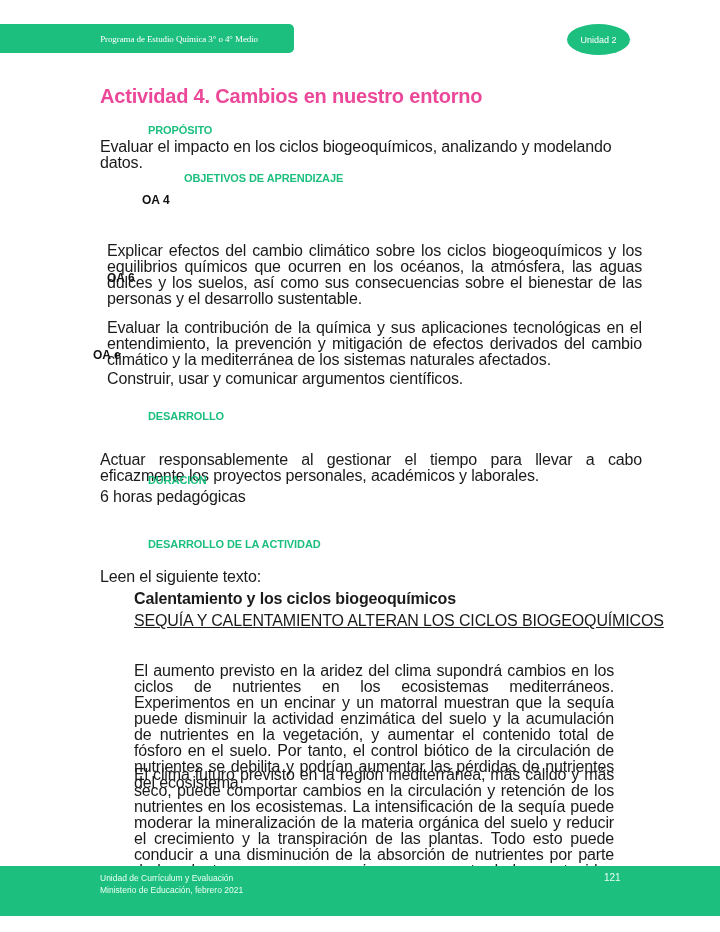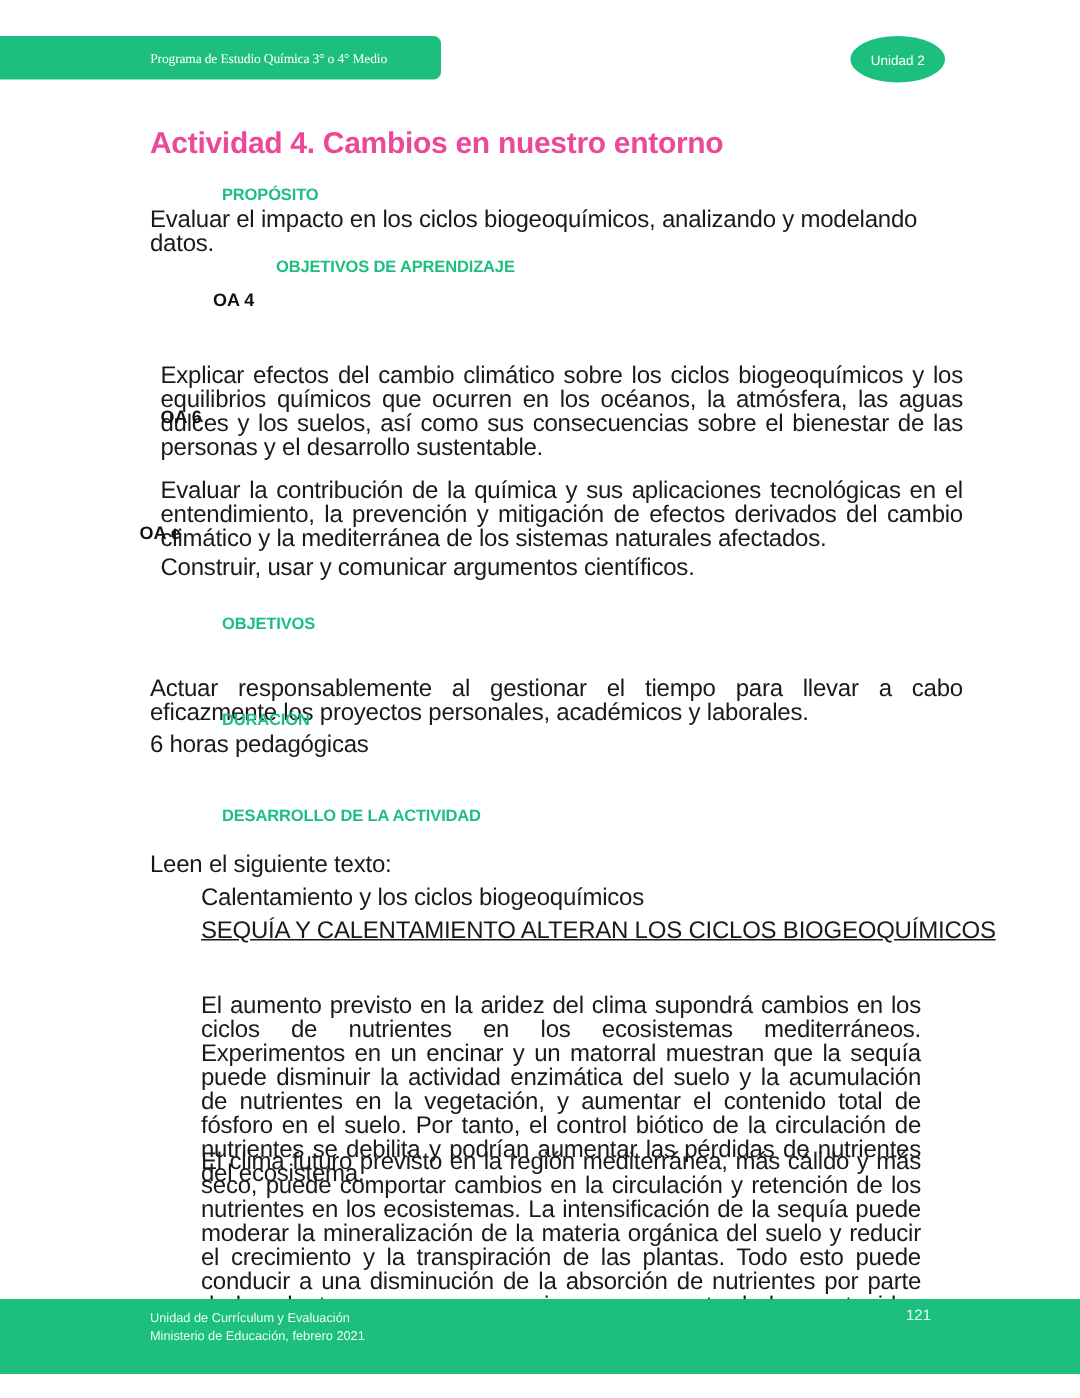--- a/index.html
+++ b/index.html
@@ -31,21 +31,21 @@
     position: absolute; color: #1dbf7f; font-size: 11px; font-weight: bold;
     letter-spacing: -0.1px;
     padding-left: 48px;
   }
   .txt {
     position: absolute; font-size: 16px; line-height: 16px; color: #1a1a1a;
     letter-spacing: -0.15px;
   }
   .justify { text-align: justify; text-align-last: left; margin-top: 27px; }
   .oa { position: absolute; font-size: 12px; font-weight: bold; color: #111; }
-  .bold { font-weight: normal; }
+  .bold { font-weight: bold; }
   .underline { text-decoration: underline; }
   .footer-bar {
     position: absolute; left: 0; top: 866px; width: 720px; height: 50px;
     background: #1dbf7f;
   }
   .footer-text {
     position: absolute; left: 100px; top: 872px; color: #e9fff4;
     font-size: 8.5px; line-height: 12px;
   }
   .page-num {
@@ -69,21 +69,21 @@
 
 <div class="oa" style="left:107px; top:193px;margin-left:35px;">OA 4</div>
 <div class="txt justify" style="left:107px; top:216px; width:535px;">Explicar efectos del cambio climático sobre los ciclos biogeoquímicos y los equilibrios químicos que ocurren en los océanos, la atmósfera, las aguas dulces y los suelos, así como sus consecuencias sobre el bienestar de las personas y el desarrollo sustentable.</div>
 
 <div class="oa" style="left:107px; top:271px;">OA 6</div>
 <div class="txt justify" style="left:107px; top:293px; width:535px;">Evaluar la contribución de la química y sus aplicaciones tecnológicas en el entendimiento, la prevención y mitigación de efectos derivados del cambio climático y la mediterránea de los sistemas naturales afectados.</div>
 
 <div class="oa" style="left:93px; top:348px;text-align:right;">OA e</div>
 <div class="txt" style="left:107px; top:371px; width:535px;">Construir, usar y comunicar argumentos científicos.</div>
 
-<div class="sec-head" style="left:100px; top:410px;">OBJETIVOS</div>
+<div class="sec-head" style="left:100px; top:410px;">DESARROLLO</div>
 <div class="txt justify" style="left:100px; top:425px; width:542px;">Actuar responsablemente al gestionar el tiempo para llevar a cabo eficazmente los proyectos personales, académicos y laborales.</div>
 
 <div class="sec-head" style="left:100px; top:474px;">DURACIÓN</div>
 <div class="txt" style="left:100px; top:489px;">6 horas pedagógicas</div>
 
 <div class="sec-head" style="left:100px; top:538px;">DESARROLLO DE LA ACTIVIDAD</div>
 <div class="txt" style="left:100px; top:569px;">Leen el siguiente texto:</div>
 
 <div class="txt bold" style="left:134px; top:591px;">Calentamiento y los ciclos biogeoquímicos</div>
 <div class="txt underline" style="left:134px; top:613px;">SEQUÍA Y CALENTAMIENTO ALTERAN LOS CICLOS BIOGEOQUÍMICOS</div>

